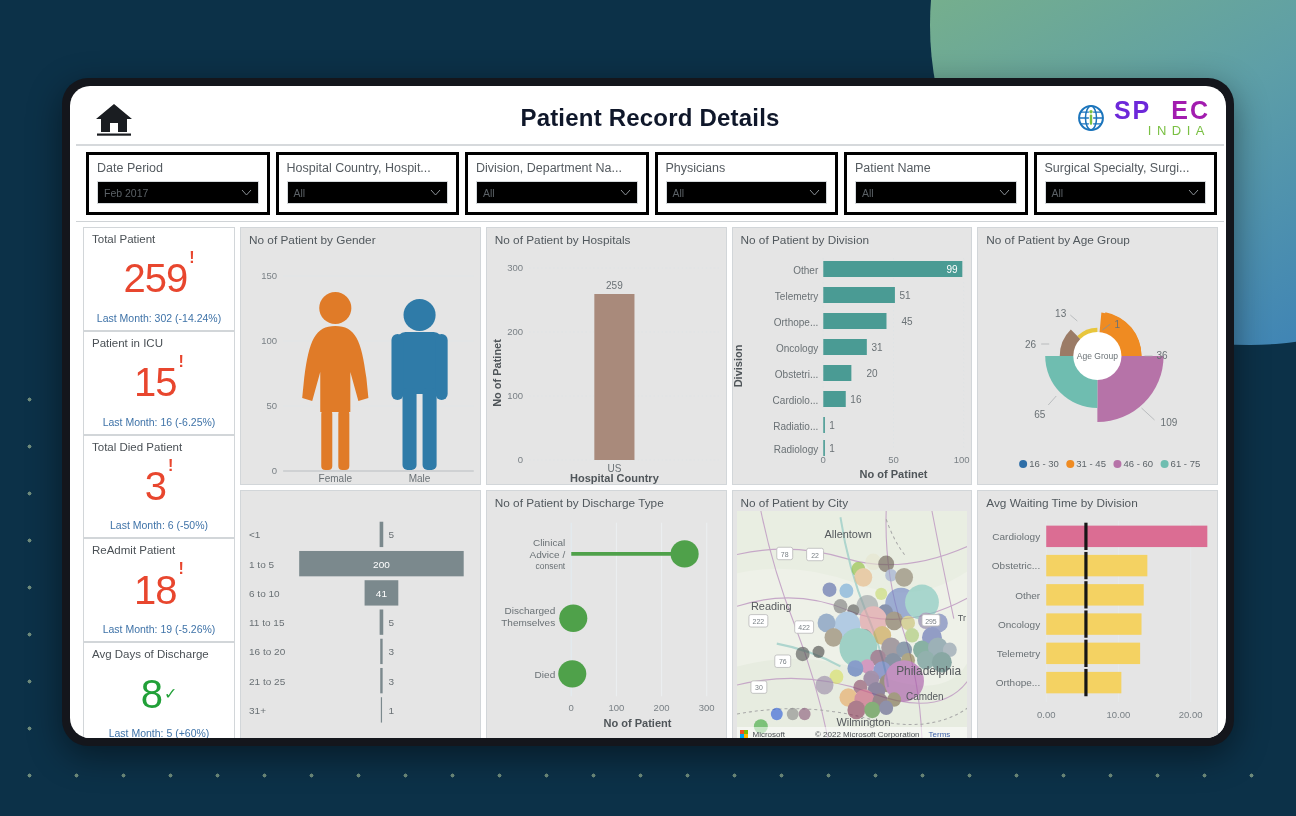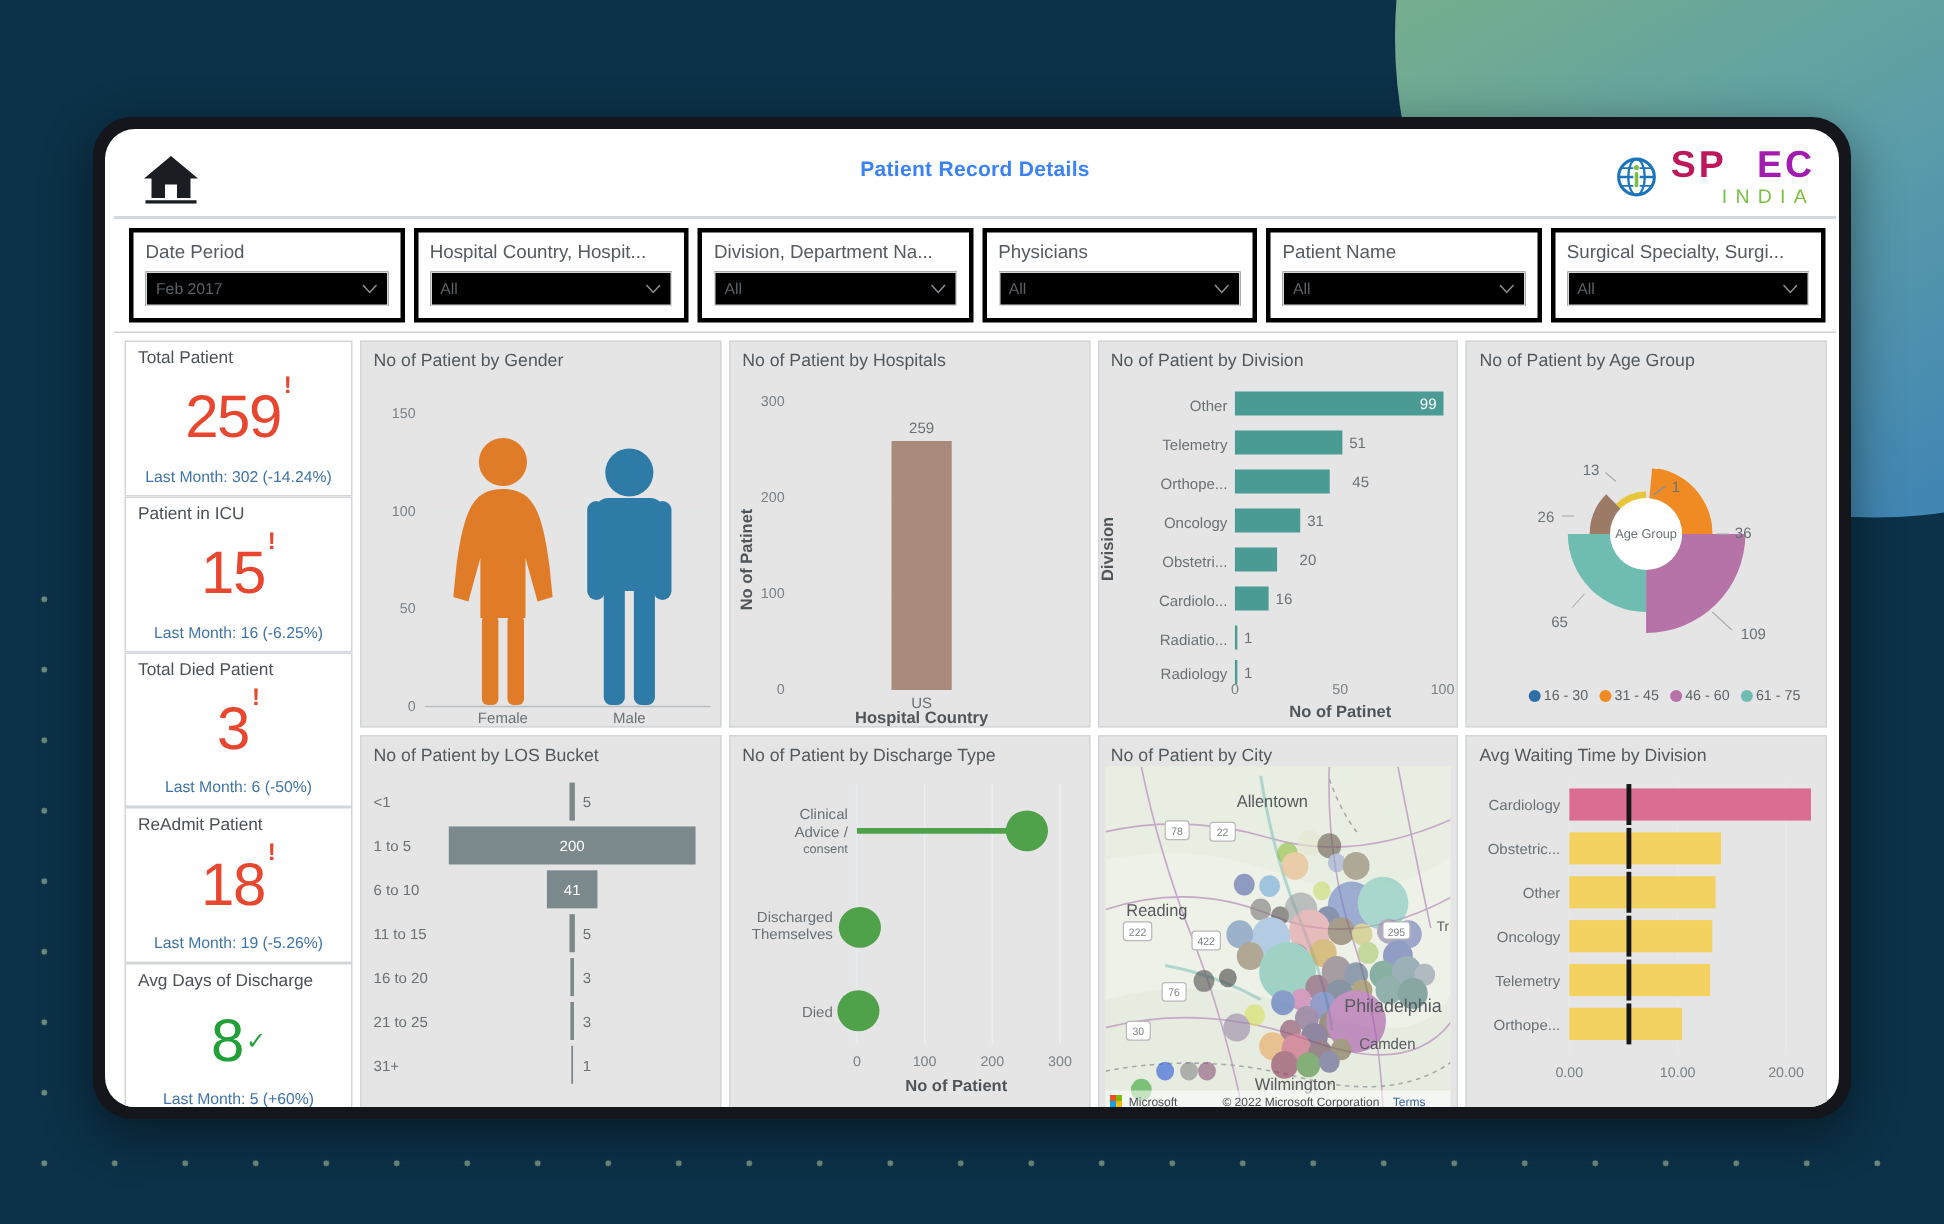--- a/index.html
+++ b/index.html
@@ -39,27 +39,27 @@
     width:100%; height:100%; background:#ffffff; border-radius:20px;
     overflow:hidden; position:relative;
   }
   #screen-inner { position:absolute; left:6px; top:6px; width:1148px; height:640px; background:#fff; }
 
   
   #app-header { height:54px; position:relative; border-bottom:2px solid #d6d9dc; }
   #home-icon { position:absolute; left:18px; top:10px; width:40px; height:34px; }
   #page-title {
     position:absolute; left:0; right:0; top:12px; text-align:center;
-    font-size:14px; font-weight:bold; color:#3b82f6; letter-spacing:.2px;
+    font-size:24px; font-weight:bold; color:#0f172a; letter-spacing:.2px;
   }
   #brand-logo { position:absolute; right:14px; top:6px; display:flex; align-items:center; gap:6px; }
   #brand-globe { width:34px; height:34px; }
   #brand-words { line-height:1; }
   #brand-spec { font-size:25px; font-weight:bold; letter-spacing:2px; }
-  #brand-spec .s1{color:#be185d;} #brand-spec .s2{color:#a21caf;margin-left:20px;}
+  #brand-spec .s1{color:#6d28d9;} #brand-spec .s2{color:#a21caf;margin-left:20px;}
   #brand-india { font-size:13px; font-weight:normal; letter-spacing:5.5px; color:#7ac043; text-align:right; margin-top:1px;}
 
   
   #filters { display:flex; gap:6px; padding:6px 7px 6px 10px; border-bottom:1px solid #cfd3d6; }
   .filter-card {
     flex:1; border:3px solid #000000; background:#fff; padding:6px 8px 8px 8px; min-width:0;
   }
   .filter-label { font-size:12.5px; color:#555b60; margin-bottom:6px; white-space:nowrap; overflow:hidden; text-overflow:ellipsis; }
   .filter-select {
     border:1px solid #d5d9dc; height:23px; display:flex; align-items:center;
@@ -380,21 +380,20 @@
               <circle cx="139" cy="216" r="4" fill="#b673a8"></circle>
                     <text class="leg-txt" x="145" y="219">46 - 60</text>
               <circle cx="186" cy="216" r="4" fill="#6fbdb0"></circle>
                     <text class="leg-txt" x="192" y="219">61 - 75</text>
             </g>
           </svg>
         </div>
       </div>
 
       <div class="panel">
-        <div class="panel-title">No of Patient by LOS Bucket</div>
         <div class="plot">
           <svg width="100%" height="100%" viewBox="0 0 238 240" preserveAspectRatio="none">
             <g>
               <rect x="138.2" y="11" width="3.6" height="26" fill="#7b898d"></rect>
               <rect x="58" y="41" width="164" height="26" fill="#7b898d"></rect>
               <rect x="123.2" y="71" width="33.6" height="26" fill="#7b898d"></rect>
               <rect x="138.2" y="101" width="3.6" height="26" fill="#7b898d"></rect>
               <rect x="138.8" y="131" width="2.4" height="26" fill="#7b898d"></rect>
               <rect x="138.8" y="161" width="2.4" height="26" fill="#7b898d"></rect>
               <rect x="139.4" y="191" width="1.2" height="26" fill="#7b898d"></rect>

